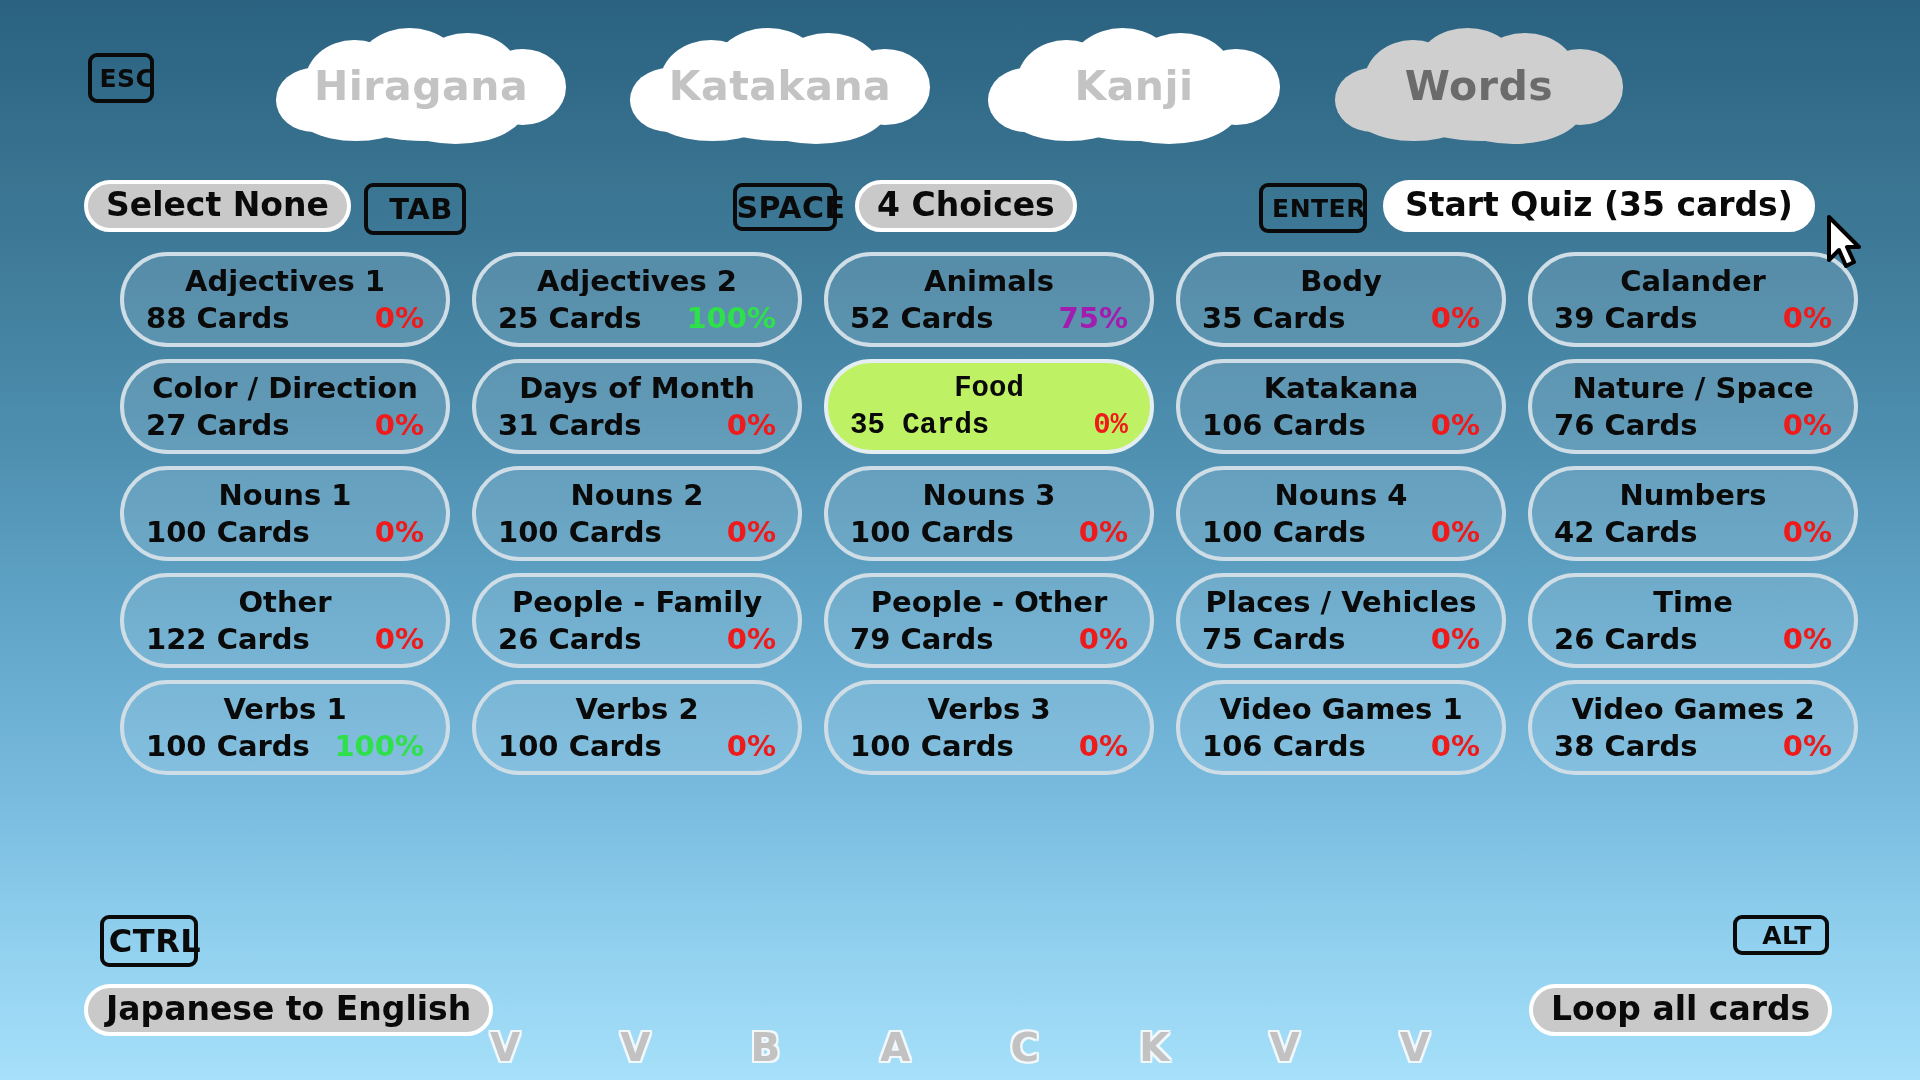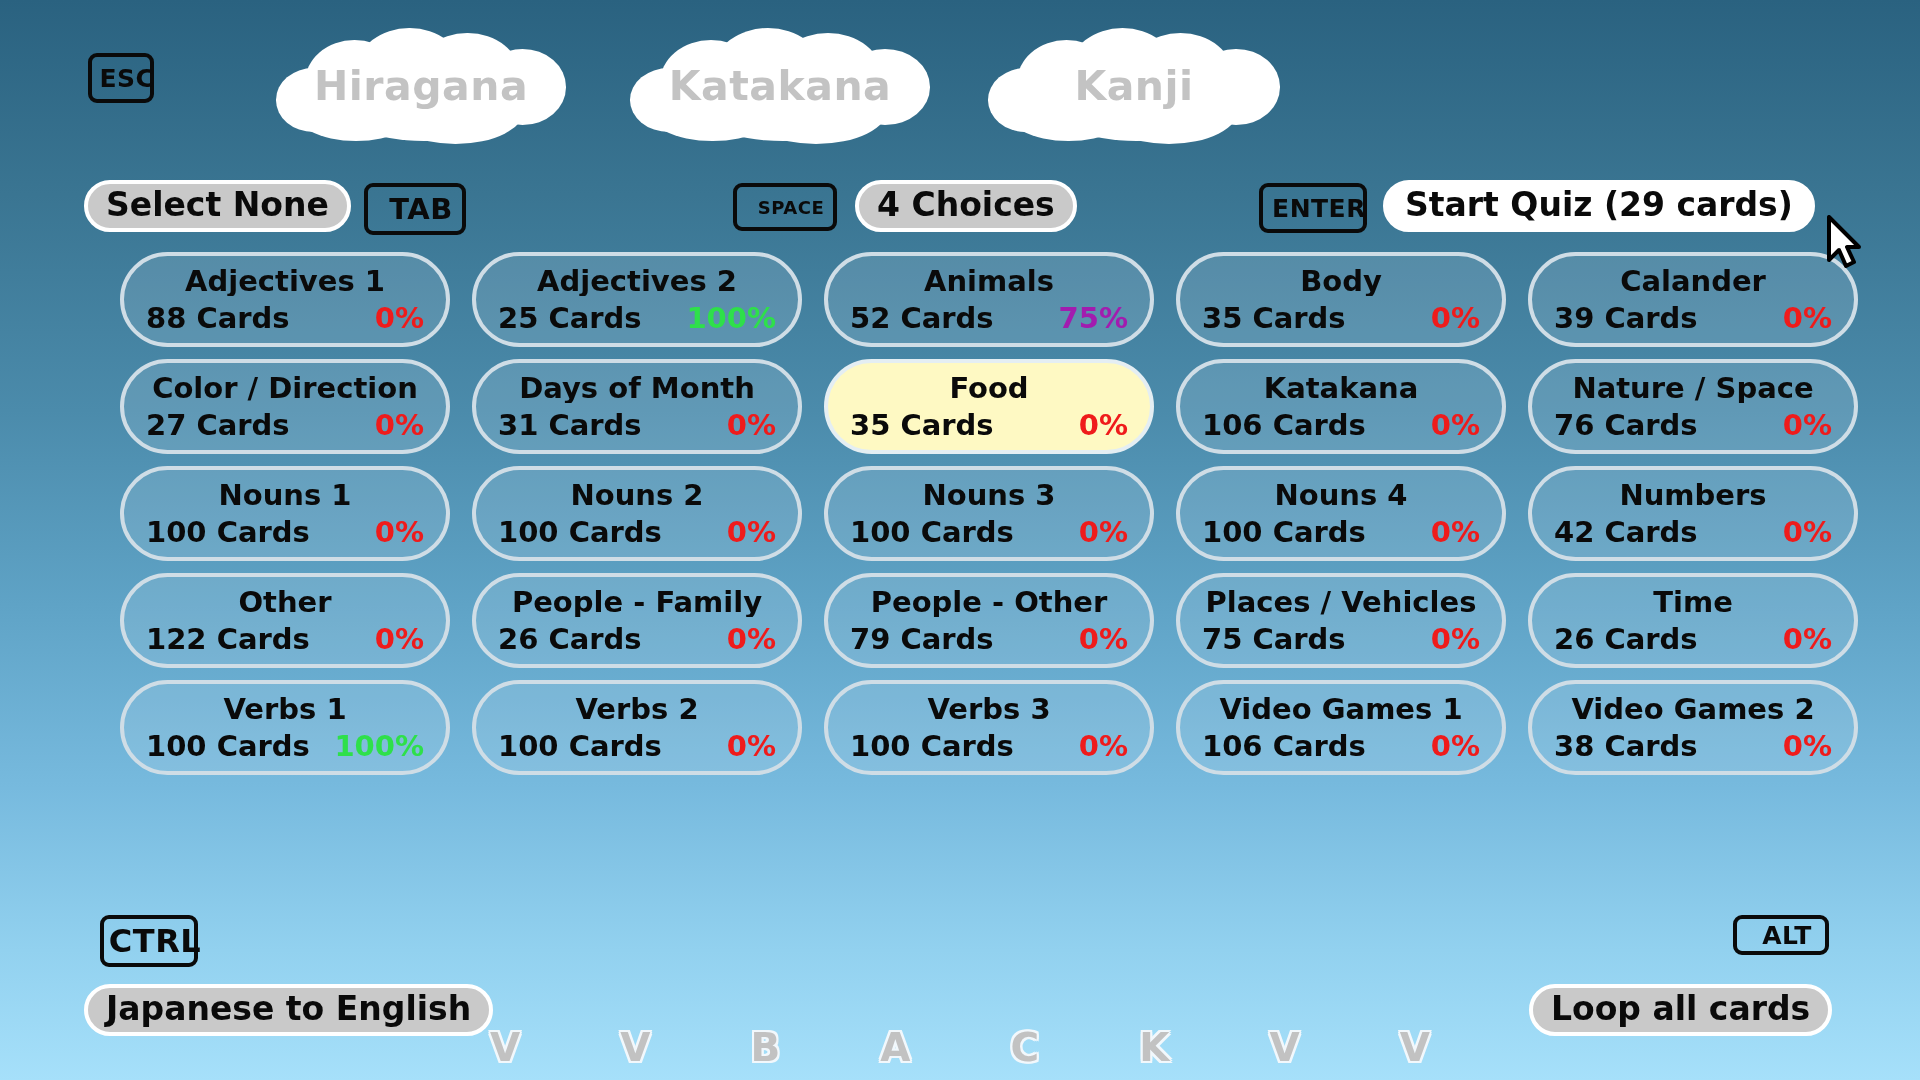--- a/index.html
+++ b/index.html
@@ -93,21 +93,21 @@
     height: 52px;
     white-space: nowrap;
     cursor: pointer;
   }
   .pill.light { background: #ffffff; }
 
   #toolbar { position: absolute; left:0; top: 180px; width: 1920px; height: 60px; }
 
   #select-none-pill { position: absolute; left: 84px; top: 0; }
   #tab-key        { position: absolute; left: 364px; top: 3px; width: 102px; height: 52px; font-size: 29px; }
-  #space-key      { position: absolute; left: 733px; top: 3px; width: 104px; height: 48px; font-size: 18px; }
+  #space-key      { position: absolute; left: 733px; top: 3px; width: 104px; height: 48px; font-size: 30px; }
   #choices-pill   { position: absolute; left: 855px; top: 0; }
   #enter-key      { position: absolute; left: 1259px; top: 3px; width: 108px; height: 50px; font-size: 25px; }
   #start-quiz-pill{ position: absolute; left: 1383px; top: 0; }
 
   
   #grid {
     position: absolute;
     left: 120px;
     top: 252px;
     width: 1700px;
@@ -126,22 +126,23 @@
     border-radius: 999px;
     border: 4px solid #cfdde6;
     background: rgba(210, 232, 242, 0.16);
     display: flex;
     flex-direction: column;
     justify-content: center;
     padding: 0 22px;
     cursor: pointer;
   }
   .card.selected {
-    background: #fef9c3;
+    background: #bef264;
     border-color: #e4eef3;
+    font-family: Liberation Mono, monospace;
   }
 
   .card-title {
     text-align: center;
     font-size: 29px;
     font-weight: 700;
     color: #0a0a0a;
     line-height: 1;
     margin-bottom: 8px;
     white-space: nowrap;
@@ -229,31 +230,42 @@
       <div class="puff" style="left: 0px; top: 40.12px; width: 75.92px; height: 63.72px;"></div>
       <div class="puff" style="left: 29.2px; top: 11.8px; width: 99.28px; height: 84.96px;"></div>
       <div class="puff" style="left: 81.76px; top: 0px; width: 105.12px; height: 82.6px;"></div>
       <div class="puff" style="left: 140.16px; top: 4.72px; width: 105.12px; height: 84.96px;"></div>
       <div class="puff" style="left: 204.4px; top: 21.24px; width: 87.6px; height: 75.52px;"></div>
       <div class="puff" style="left: 14.6px; top: 44.84px; width: 131.4px; height: 68.44px;"></div>
       <div class="puff" style="left: 110.96px; top: 44.84px; width: 140.16px; height: 70.8px;"></div>
       <div class="puff" style="left: 58.4px; top: 35.4px; width: 181.04px; height: 77.88px;"></div>
       <div class="cloud-label">Kanji</div>
     </div>
+    <div class="cloud selected" style="left: 1335px; top: 28px; width: 288px;">
+      <div class="puff" style="left: 0px; top: 40.12px; width: 74.88px; height: 63.72px;"></div>
+      <div class="puff" style="left: 28.8px; top: 11.8px; width: 97.92px; height: 84.96px;"></div>
+      <div class="puff" style="left: 80.64px; top: 0px; width: 103.68px; height: 82.6px;"></div>
+      <div class="puff" style="left: 138.24px; top: 4.72px; width: 103.68px; height: 84.96px;"></div>
+      <div class="puff" style="left: 201.6px; top: 21.24px; width: 86.4px; height: 75.52px;"></div>
+      <div class="puff" style="left: 14.4px; top: 44.84px; width: 129.6px; height: 68.44px;"></div>
+      <div class="puff" style="left: 109.44px; top: 44.84px; width: 138.24px; height: 70.8px;"></div>
+      <div class="puff" style="left: 57.6px; top: 35.4px; width: 178.56px; height: 77.88px;"></div>
+      <div class="cloud-label">Words</div>
+    </div>
   </div>
 
 <div id="toolbar">
   <div class="pill" id="select-none-pill">Select None</div>
   <div class="keycap" id="tab-key">TAB</div>
 
   <div class="keycap" id="space-key">SPACE</div>
   <div class="pill" id="choices-pill">4 Choices</div>
 
   <div class="keycap" id="enter-key">ENTER</div>
-  <div class="pill light" id="start-quiz-pill">Start Quiz (29 cards)</div>
+  <div class="pill light" id="start-quiz-pill">Start Quiz (35 cards)</div>
 </div>
 
 <div id="grid">
     <div class="card">
       <div class="card-title">Adjectives 1</div>
       <div class="card-bottom">
         <span class="card-count">88 Cards</span>
         <span class="card-pct" style="color: rgb(239, 27, 27);">0%</span>
       </div>
     </div>

